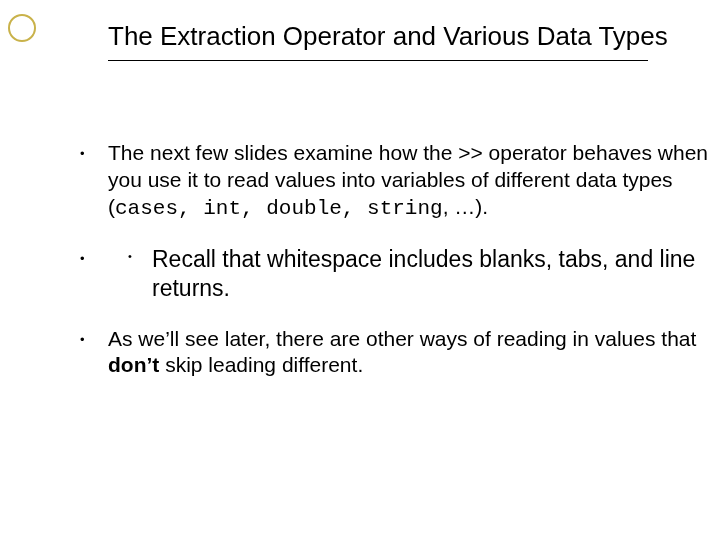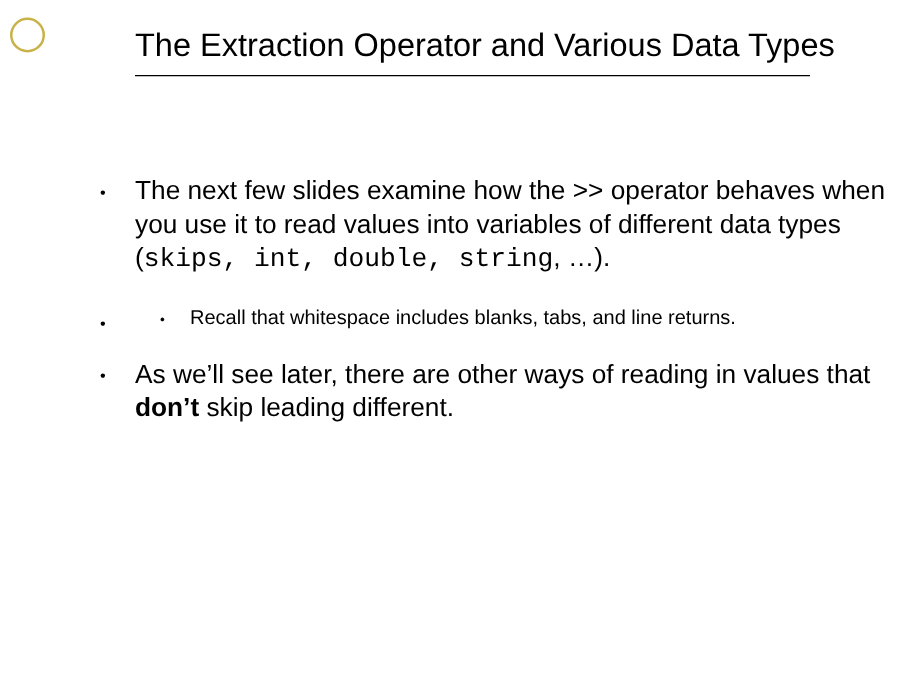--- a/index.html
+++ b/index.html
@@ -72,21 +72,21 @@
     color: #000;
   }
   ul.lvl2 {
     list-style: none;
     padding: 0;
     margin: 12px 0 0 0;
   }
   ul.lvl2 > li {
     position: relative;
     padding-left: 44px;
-    font-size: 16px;
+    font-size: 23px;
     line-height: 1.28;
   }
   ul.lvl2 > li::before {
     content: "•";
     position: absolute;
     left: 20px;
     top: 4px;
     font-size: 11px;
     color: #000;
   }
@@ -105,21 +105,21 @@
 
   <div class="title-block">
     <div class="title">The Extraction Operator and Various Data Types</div>
     <hr class="title-rule">
   </div>
 
   <div class="body">
     <ul class="lvl1">
 
       <li>
-        <span>The next few slides examine how the &gt;&gt; operator behaves when you use it to read values into variables of different data types (</span><span class="mono">skips, int, double, string</span><span>, …).</span>
+        <span>The next few slides examine how the &gt;&gt; operator behaves when you use it to read values into variables of different data types (</span><span class="mono">cases, int, double, string</span><span>, …).</span>
       </li>
 
       <li>
         <ul class="lvl2">
           <li>
             <span>Recall that whitespace includes blanks, tabs, and line returns.</span>
           </li>
         </ul>
       </li>
 

